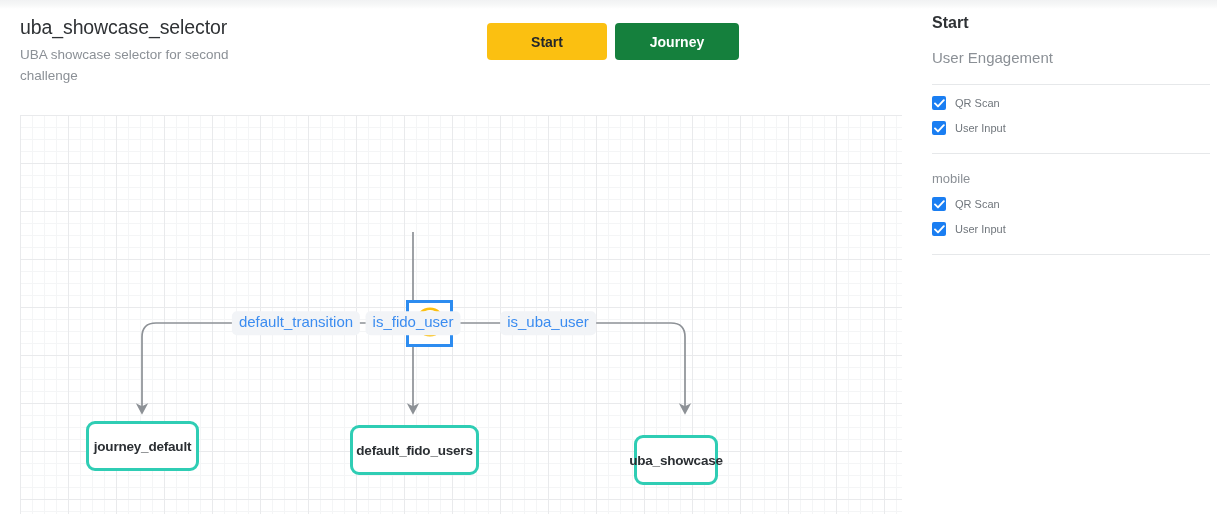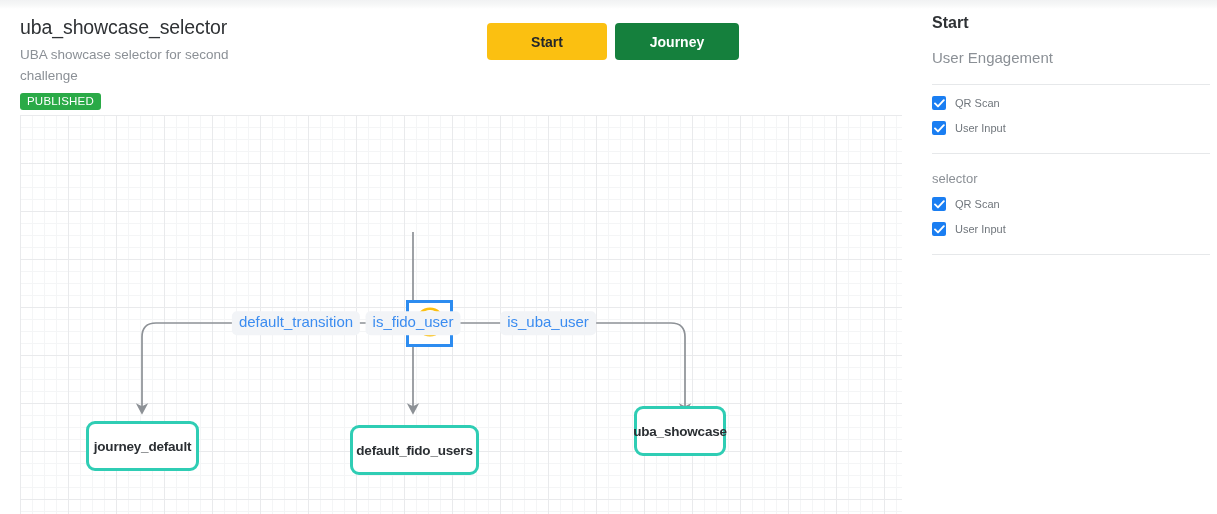--- a/index.html
+++ b/index.html
@@ -192,21 +192,20 @@
   }
 </style>
 </head>
 <body>
 
 <div class="top-band"></div>
 
 <div class="header">
   <div class="flow-title">uba_showcase_selector</div>
   <div class="flow-desc">UBA showcase selector for second challenge</div>
-  <div><span class="badge">PUBLISHED</span></div>
 </div>
 
 <button class="btn btn-start">Start</button>
 <button class="btn btn-journey">Journey</button>
 
 <div class="canvas">
 
   <svg class="edges" viewBox="0 0 882 399">
     <defs>
       <marker id="arrow" markerWidth="9" markerHeight="9" refX="4" refY="4.2" orient="auto">
@@ -235,21 +234,21 @@
   <div class="edge-label" style="left:276px; top:208px;">default_transition</div>
   <div class="edge-label" style="left:393px; top:208px;">is_fido_user</div>
   <div class="edge-label" style="left:528px; top:208px;">is_uba_user</div>
 
   <div class="node" style="left:330px; top:310px; width:129px; height:50px;">
     <span class="node-label">default_fido_users</span>
   </div>
   <div class="node" style="left:66px; top:306px; width:113px; height:50px;">
     <span class="node-label">journey_default</span>
   </div>
-  <div class="node" style="left:614px; top:291px; width:92px; height:50px;">
+  <div class="node" style="left:614px; top:320px; width:84px; height:50px;">
     <span class="node-label">uba_showcase</span>
   </div>
 </div>
 
 <div class="panel">
   <div class="panel-title">Start</div>
   <div class="panel-sub">User Engagement</div>
   <div class="panel-divider"></div>
 
   <div class="check-row">
@@ -264,21 +263,21 @@
     <span class="checkbox">
       <svg width="11" height="9" viewBox="0 0 11 9">
           <path d="M1,4.4 L4,7.4 L9.8,1.2" fill="none" stroke="#ffffff" stroke-width="1.9" stroke-linecap="round" stroke-linejoin="round"></path>
         </svg>
     </span>
     <span class="check-label">User Input</span>
   </div>
 
   <div class="panel-divider"></div>
 
-  <div class="group-label">selector</div>
+  <div class="group-label">mobile</div>
   <div class="check-row">
     <span class="checkbox">
       <svg width="11" height="9" viewBox="0 0 11 9">
           <path d="M1,4.4 L4,7.4 L9.8,1.2" fill="none" stroke="#ffffff" stroke-width="1.9" stroke-linecap="round" stroke-linejoin="round"></path>
         </svg>
     </span>
     <span class="check-label">QR Scan</span>
   </div>
   <div class="check-row">
     <span class="checkbox">

